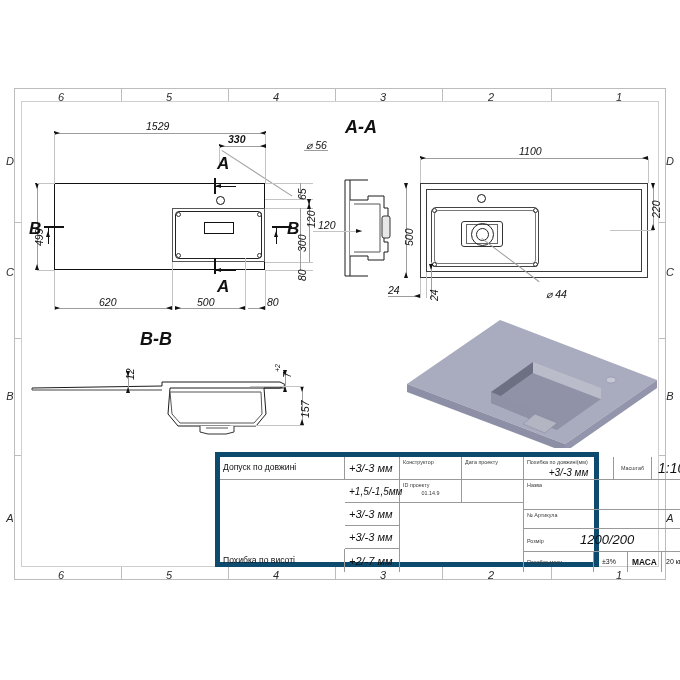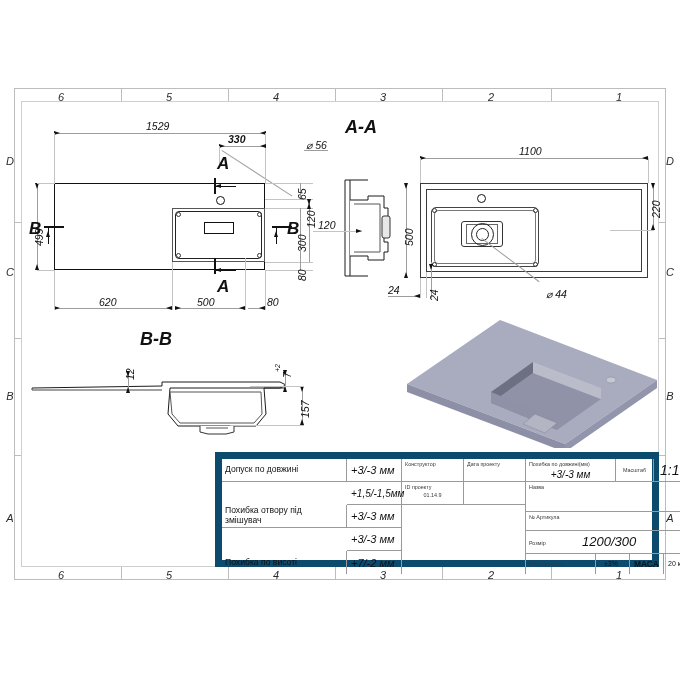--- a/index.html
+++ b/index.html
@@ -21,21 +21,21 @@
   .dim.v{transform-origin:0 0;transform:rotate(-90deg);}
   .lab{position:absolute;font-style:italic;font-weight:bold;color:#111;white-space:nowrap;}
   .arrow{position:absolute;width:0;height:0;}
   .ar-l{border-top:2.6px solid transparent;border-bottom:2.6px solid transparent;border-right:6px solid #111;}
   .ar-r{border-top:2.6px solid transparent;border-bottom:2.6px solid transparent;border-left:6px solid #111;}
   .ar-u{border-left:2.6px solid transparent;border-right:2.6px solid transparent;border-bottom:6px solid #111;}
   .ar-d{border-left:2.6px solid transparent;border-right:2.6px solid transparent;border-top:6px solid #111;}
   .box{position:absolute;border:1px solid #111;box-sizing:border-box;}
 
   
-  #title-block{position:absolute;left:215px;top:452px;width:444px;height:115px;border:7px solid #0c4a6e;box-sizing:border-box;background:#fff;}
+  #title-block{position:absolute;left:215px;top:452px;width:384px;height:115px;border:5px solid #0c4a6e;box-sizing:border-box;background:#fff;}
   .tb-cell{position:absolute;box-sizing:border-box;border-right:1px solid #9a9a9a;border-bottom:1px solid #9a9a9a;}
   .tb-key{font-size:8.6px;color:#111;padding:2px 3px;line-height:1.12;}
   .tb-val{font-style:italic;font-size:11px;color:#111;padding:3px 4px;}
   .tb-tiny{font-size:5.4px;color:#3a3a3a;padding:2px 3px;line-height:1.15;}
   .brand{position:absolute;font-size:31px;letter-spacing:-0.5px;color:#111;font-family:"DejaVu Sans",sans-serif;}
   .model{position:absolute;font-size:18px;font-style:italic;color:#111;}
   .sizev{position:absolute;font-size:13px;font-style:italic;color:#111;}
   .scalev{position:absolute;font-size:14px;font-style:italic;color:#111;}
   .massv{position:absolute;font-size:8.4px;font-weight:bold;color:#111;}
   .masstiny{position:absolute;font-size:7px;color:#111;}
@@ -310,28 +310,26 @@
     <ellipse cx="206" cy="62" rx="5" ry="3" fill="#c5c7d4" stroke="#8f92a3" stroke-width="0.6"></ellipse>
   </svg>
 
   <div id="title-block">
 
     <div class="tb-cell tb-key" style="left:0;top:0;width:125px;height:23px;display:flex;align-items:center;">Допуск по довжині</div>
     <div class="tb-cell tb-val" style="left:125px;top:0;width:55px;height:23px;display:flex;align-items:center;">+3/-3 мм</div>
 
     <div class="tb-cell tb-val" style="left:125px;top:23px;width:55px;height:23px;display:flex;align-items:center;font-size:10px;">+1,5/-1,5мм</div>
 
-    <div class="tb-cell tb-key" style="left:0;top:46px;width:125px;height:23px;display:flex;align-items:center;white-space:pre-line;">Похибка отвору під
-змішувач</div>
     <div class="tb-cell tb-val" style="left:125px;top:46px;width:55px;height:23px;display:flex;align-items:center;">+3/-3 мм</div>
 
     <div class="tb-cell tb-val" style="left:125px;top:69px;width:55px;height:23px;display:flex;align-items:center;">+3/-3 мм</div>
 
     <div class="tb-cell tb-key" style="left:0;top:92px;width:125px;height:23px;display:flex;align-items:center;border-bottom:none;">Похибка по висоті</div>
-    <div class="tb-cell tb-val" style="left:125px;top:92px;width:55px;height:23px;display:flex;align-items:center;border-bottom:none;">+7/-2 мм</div>
+    <div class="tb-cell tb-val" style="left:125px;top:92px;width:55px;height:23px;display:flex;align-items:center;border-bottom:none;">+2/-7 мм</div>
 
     <div class="tb-cell tb-tiny" style="left:180px;top:0;width:62px;height:23px;">Конструктор</div>
     <div class="tb-cell tb-tiny" style="left:242px;top:0;width:62px;height:23px;">Дата проекту</div>
 
     <div class="tb-cell" style="left:180px;top:23px;width:62px;height:23px;">
       <div class="tb-tiny">ID проекту</div>
       <div class="tb-tiny" style="text-align:center;padding-top:0;">01.14.9</div>
     </div>
     <div class="tb-cell" style="left:242px;top:23px;width:62px;height:23px;"></div>
 
@@ -349,21 +347,21 @@
     <div class="tb-cell" style="left:304px;top:23px;width:172px;height:30px;border-right:none;">
       <div class="tb-tiny">Назва</div>
     </div>
 
     <div class="tb-cell" style="left:304px;top:53px;width:172px;height:19px;border-right:none;">
       <div class="tb-tiny">№ Артикула</div>
     </div>
 
     <div class="tb-cell" style="left:304px;top:72px;width:172px;height:23px;border-right:none;">
       <div class="tb-tiny" style="padding-top:9px;">Розмір</div>
-      <div class="sizev" style="position:absolute;left:56px;top:3px;">1200/300</div>
+      <div class="sizev" style="position:absolute;left:56px;top:3px;">1200/200</div>
     </div>
 
     <div class="tb-cell tb-tiny" style="left:304px;top:95px;width:70px;height:20px;display:flex;align-items:center;border-bottom:none;">Похибка маси</div>
     <div class="tb-cell" style="left:374px;top:95px;width:34px;height:20px;border-bottom:none;">
       <div class="masstiny" style="position:absolute;left:8px;top:6px;">±3%</div>
     </div>
     <div class="tb-cell" style="left:408px;top:95px;width:34px;height:20px;border-bottom:none;">
       <div class="massv" style="position:absolute;left:4px;top:5px;">МАСА</div>
     </div>
     <div class="tb-cell" style="left:442px;top:95px;width:34px;height:20px;border-bottom:none;border-right:none;">

